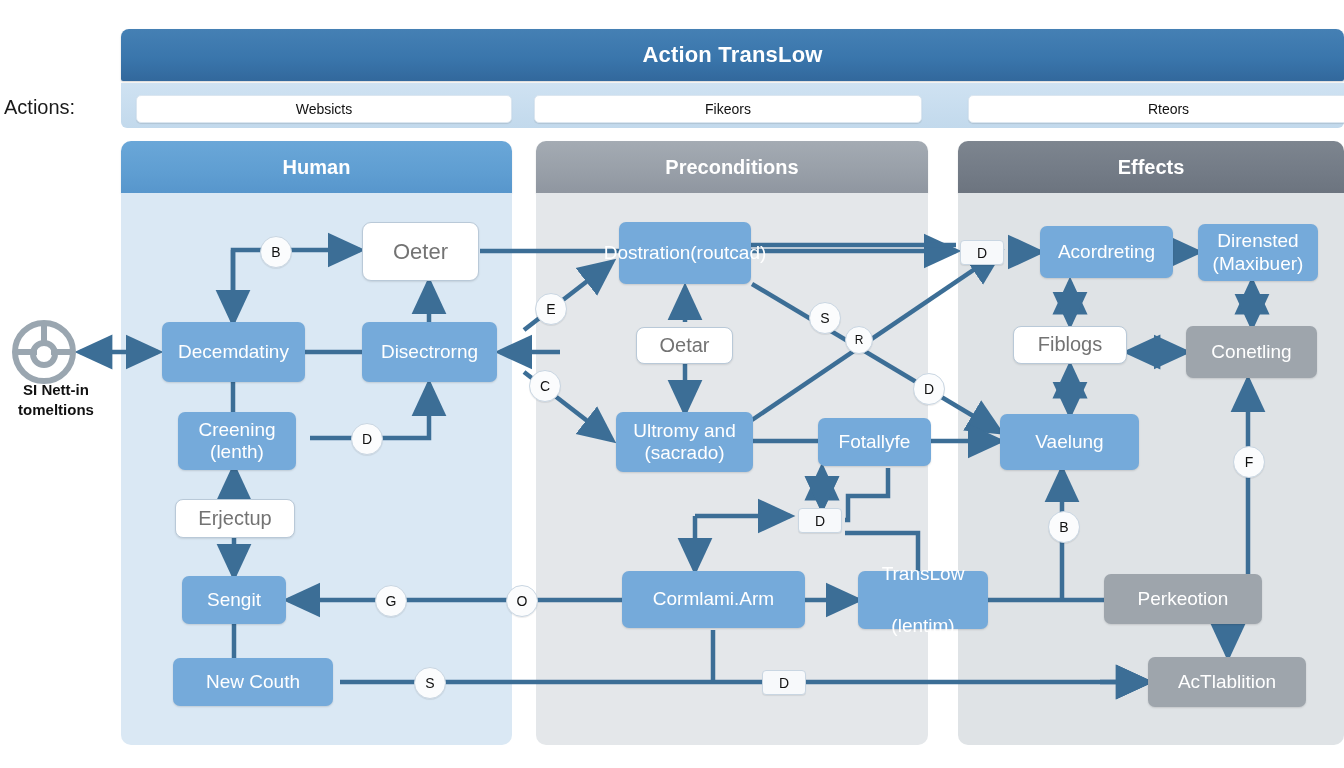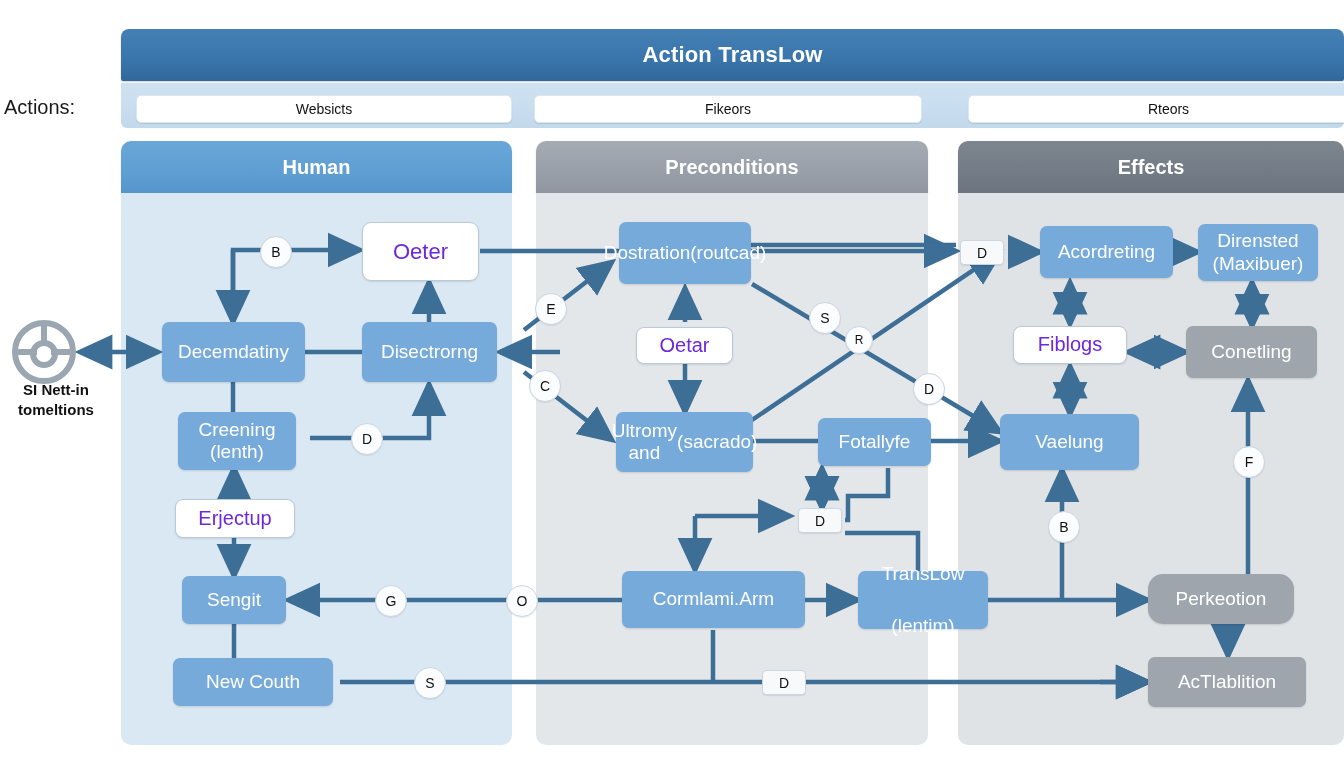--- a/index.html
+++ b/index.html
@@ -145,21 +145,21 @@
     box-shadow: 0 1px 2px rgba(0,0,0,0.13);
   }
   .n-gray {
     background: #9ea5ac;
     color: #ffffff;
     font-size: 19px;
     box-shadow: 0 1px 2px rgba(0,0,0,0.13);
   }
   .n-white {
     background: #ffffff;
-    color: #6d28d9;
+    color: #737373;
     font-size: 22px;
     border: 1px solid #b9c9d8;
     border-radius: 9px;
     box-shadow: 0 1px 2px rgba(0,0,0,0.10);
   }
   .n-white.small { font-size: 20px; border-radius: 8px; }
 
   
   .badge-circle {
     position: absolute;
@@ -387,21 +387,21 @@
 
   <div class="node n-blue" style="left:619px; top:222px; width:132px; height:62px; flex-direction:row;">
     <span class="lbl">Dostration</span>
     <span class="sub">(routcad)</span>
   </div>
 
   <div class="node n-white small" style="left:636px; top:327px; width:97px; height:37px;">
     <span class="lbl">Oetar</span>
   </div>
 
-  <div class="node n-blue" style="left:616px; top:412px; width:137px; height:60px; flex-direction:row;">
+  <div class="node n-blue" style="left:616px; top:412px; width:137px; height:60px; flex-direction:column;">
     <span class="lbl">Ultromy and</span>
     <span class="sub">(sacrado)</span>
   </div>
 
   <div class="node n-blue" style="left:818px; top:418px; width:113px; height:48px;">
     <span class="lbl">Fotallyfe</span>
   </div>
 
   <div class="node n-blue" style="left:622px; top:571px; width:183px; height:57px;">
     <span class="lbl">Cormlami.Arm</span>
@@ -426,21 +426,21 @@
   </div>
 
   <div class="node n-gray" style="left:1186px; top:326px; width:131px; height:52px;">
     <span class="lbl">Conetling</span>
   </div>
 
   <div class="node n-blue" style="left:1000px; top:414px; width:139px; height:56px;">
     <span class="lbl">Vaelung</span>
   </div>
 
-  <div class="node n-gray" style="left:1148px; top:574px; width:146px; height:50px;border-radius:15px;">
+  <div class="node n-gray" style="left:1104px; top:574px; width:158px; height:50px;">
     <span class="lbl">Perkeotion</span>
   </div>
 
   <div class="node n-gray" style="left:1148px; top:657px; width:158px; height:50px;">
     <span class="lbl">AcTlablition</span>
   </div>
 
   <div class="badge-circle" style="left:260px; top:236px;">
     <span>B</span>
   </div>

